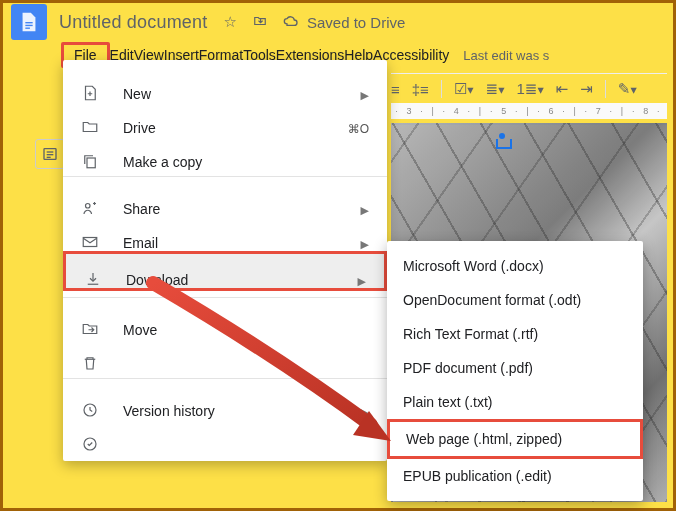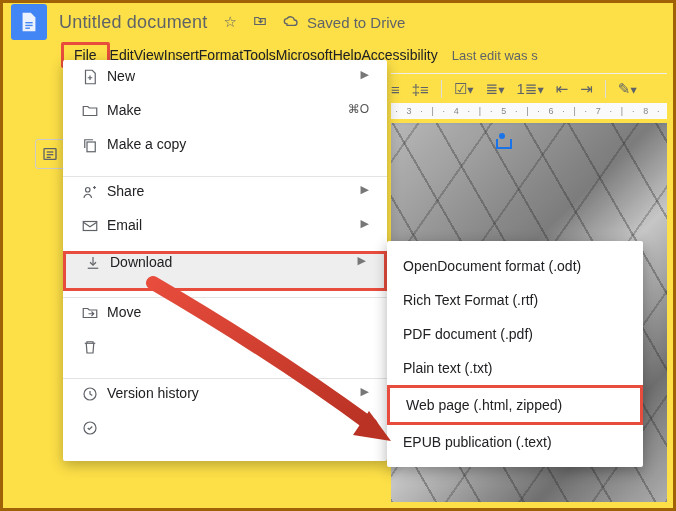--- a/index.html
+++ b/index.html
@@ -25,21 +25,21 @@
 .crane2{position:absolute;top:16px;left:105px;width:12px;height:8px;border:2px solid #1a73e8;border-top:none}
 
 .photo{position:absolute;inset:0;background:
  linear-gradient(135deg,#b8b8b8 0%,#7a7a7a 40%,#c9c9c9 55%,#6e6e6e 80%,#b0b0b0 100%);
  opacity:.95}
 .photo::after{content:"";position:absolute;inset:0;background:
  repeating-linear-gradient(60deg,rgba(40,40,40,.35) 0 2px,transparent 2px 38px),
  repeating-linear-gradient(-55deg,rgba(30,30,30,.25) 0 2px,transparent 2px 60px)}
 
 .menu{position:absolute;top:57px;left:60px;width:324px;background:#fff;box-shadow:0 4px 14px rgba(0,0,0,.28);border-radius:2px;padding:8px 0;z-index:5}
-.mi{display:flex;align-items:flex-start;height:34px;padding:0 18px;gap:8px;position:relative;color:#202124}
+.mi{display:flex;align-items:flex-end;height:34px;padding:0 18px;gap:24px;position:relative;color:#202124}
 .mi .lbl{flex:1}
 .mi .arw{color:#777;font-size:11px}
 .mi .sc{color:#555;font-size:12px}
 .mi.hov{background:#eeeeee}
 .mi.hl{border:3px solid #e74c3c;box-sizing:border-box;height:40px}
 .divider{height:1px;background:#e3e3e3;margin:6px 0}
 .ico{width:18px;display:flex;justify-content:center;color:#5f6368}
 .ico svg{width:18px;height:18px;fill:none;stroke:#5f6368;stroke-width:1.6}
 
 .submenu{position:absolute;top:238px;left:384px;width:256px;background:#fff;box-shadow:0 4px 14px rgba(0,0,0,.3);border-radius:2px;padding:8px 0;z-index:6}
@@ -80,21 +80,21 @@
     </div>
   </div>
 
   <div class="menubar">
     <div class="menu-item file">File</div>
     <div class="menu-item">Edit</div>
     <div class="menu-item">View</div>
     <div class="menu-item">Insert</div>
     <div class="menu-item">Format</div>
     <div class="menu-item">Tools</div>
-    <div class="menu-item">Microsoft</div>
+    <div class="menu-item">Extensions</div>
     <div class="menu-item">Help</div>
     <div class="menu-item">Accessibility</div>
     <div class="last-edit">Last edit was s</div>
   </div>
 
   <div class="toolbar-strip">
     <span>≡</span>
     <span>‡≡</span>
     <span class="sep"></span>
     <span>☑<small>▾</small></span>
@@ -133,21 +133,21 @@
         </span>
       <span class="lbl">New</span>
       <span class="arw">▶</span>
     </div>
     <div class="mi">
       <span class="ico">
           <svg viewBox="0 0 24 24">
             <path d="M3 6h6l2 2h10v10H3z"></path>
           </svg>
         </span>
-      <span class="lbl">Make</span>
+      <span class="lbl">Drive</span>
       <span class="sc">⌘O</span>
     </div>
     <div class="mi">
       <span class="ico">
           <svg viewBox="0 0 24 24">
             <rect x="8" y="8" width="11" height="13"></rect>
             <path d="M5 16V5h11"></path>
           </svg>
         </span>
       <span class="lbl">Make a copy</span>
@@ -219,26 +219,27 @@
       <span class="ico">
           <svg viewBox="0 0 24 24">
             <circle cx="12" cy="12" r="8"></circle>
             <path d="M9 12l2 2 4-4"></path>
           </svg>
         </span>
     </div>
   </div>
 
   <div class="submenu">
+    <div class="si">Microsoft Word (.docx)</div>
     <div class="si">OpenDocument format (.odt)</div>
     <div class="si">Rich Text Format (.rtf)</div>
     <div class="si">PDF document (.pdf)</div>
     <div class="si">Plain text (.txt)</div>
     <div class="si hl">Web page (.html, zipped)</div>
-    <div class="si">EPUB publication (.text)</div>
+    <div class="si">EPUB publication (.edit)</div>
   </div>
 
   <svg class="red-arrow" width="280" height="200">
     <defs>
       <linearGradient id="g" x1="0" y1="0" x2="1" y2="1">
         <stop offset="0" stop-color="#e74c3c"></stop>
           <stop offset="1" stop-color="#b93224"></stop>
       </linearGradient>
     </defs>
     <path d="M20 20 Q140 90 238 162" stroke="url(#g)" stroke-width="14" fill="none" stroke-linecap="round"></path>

